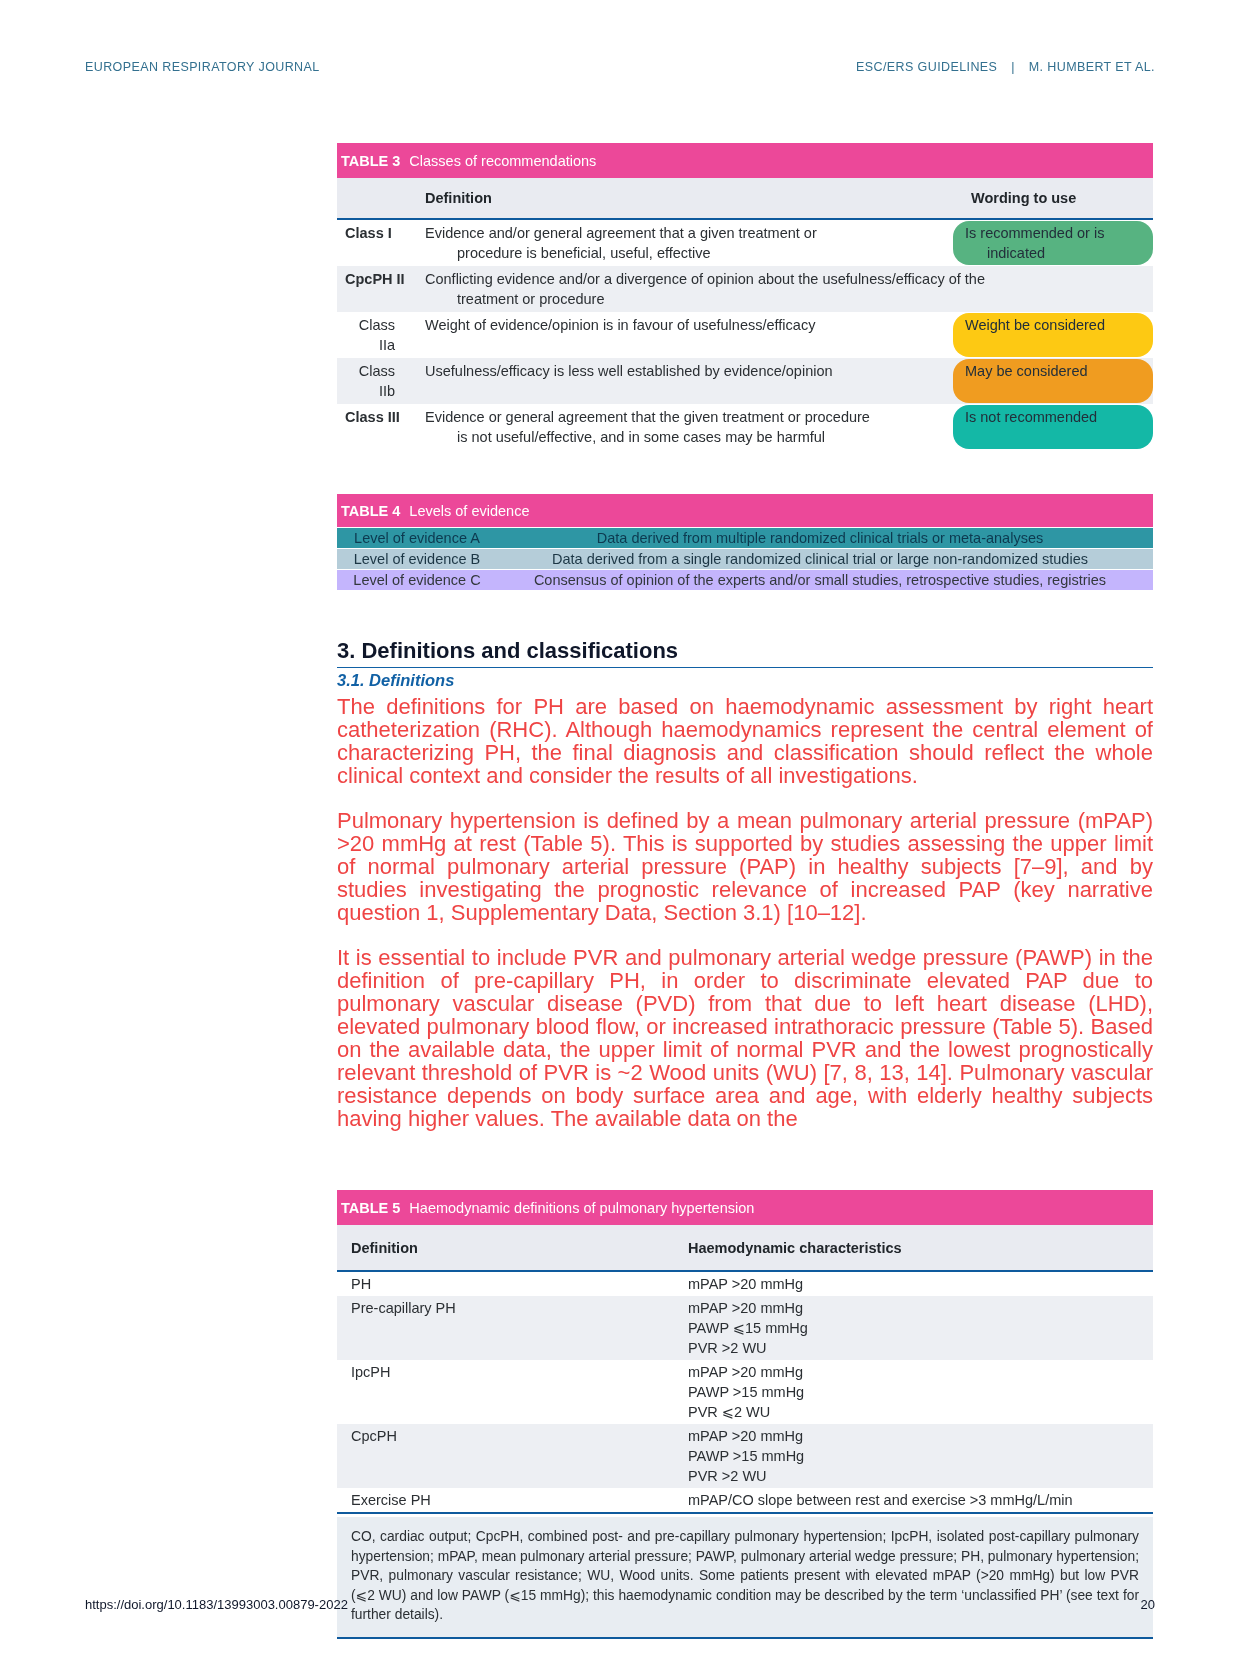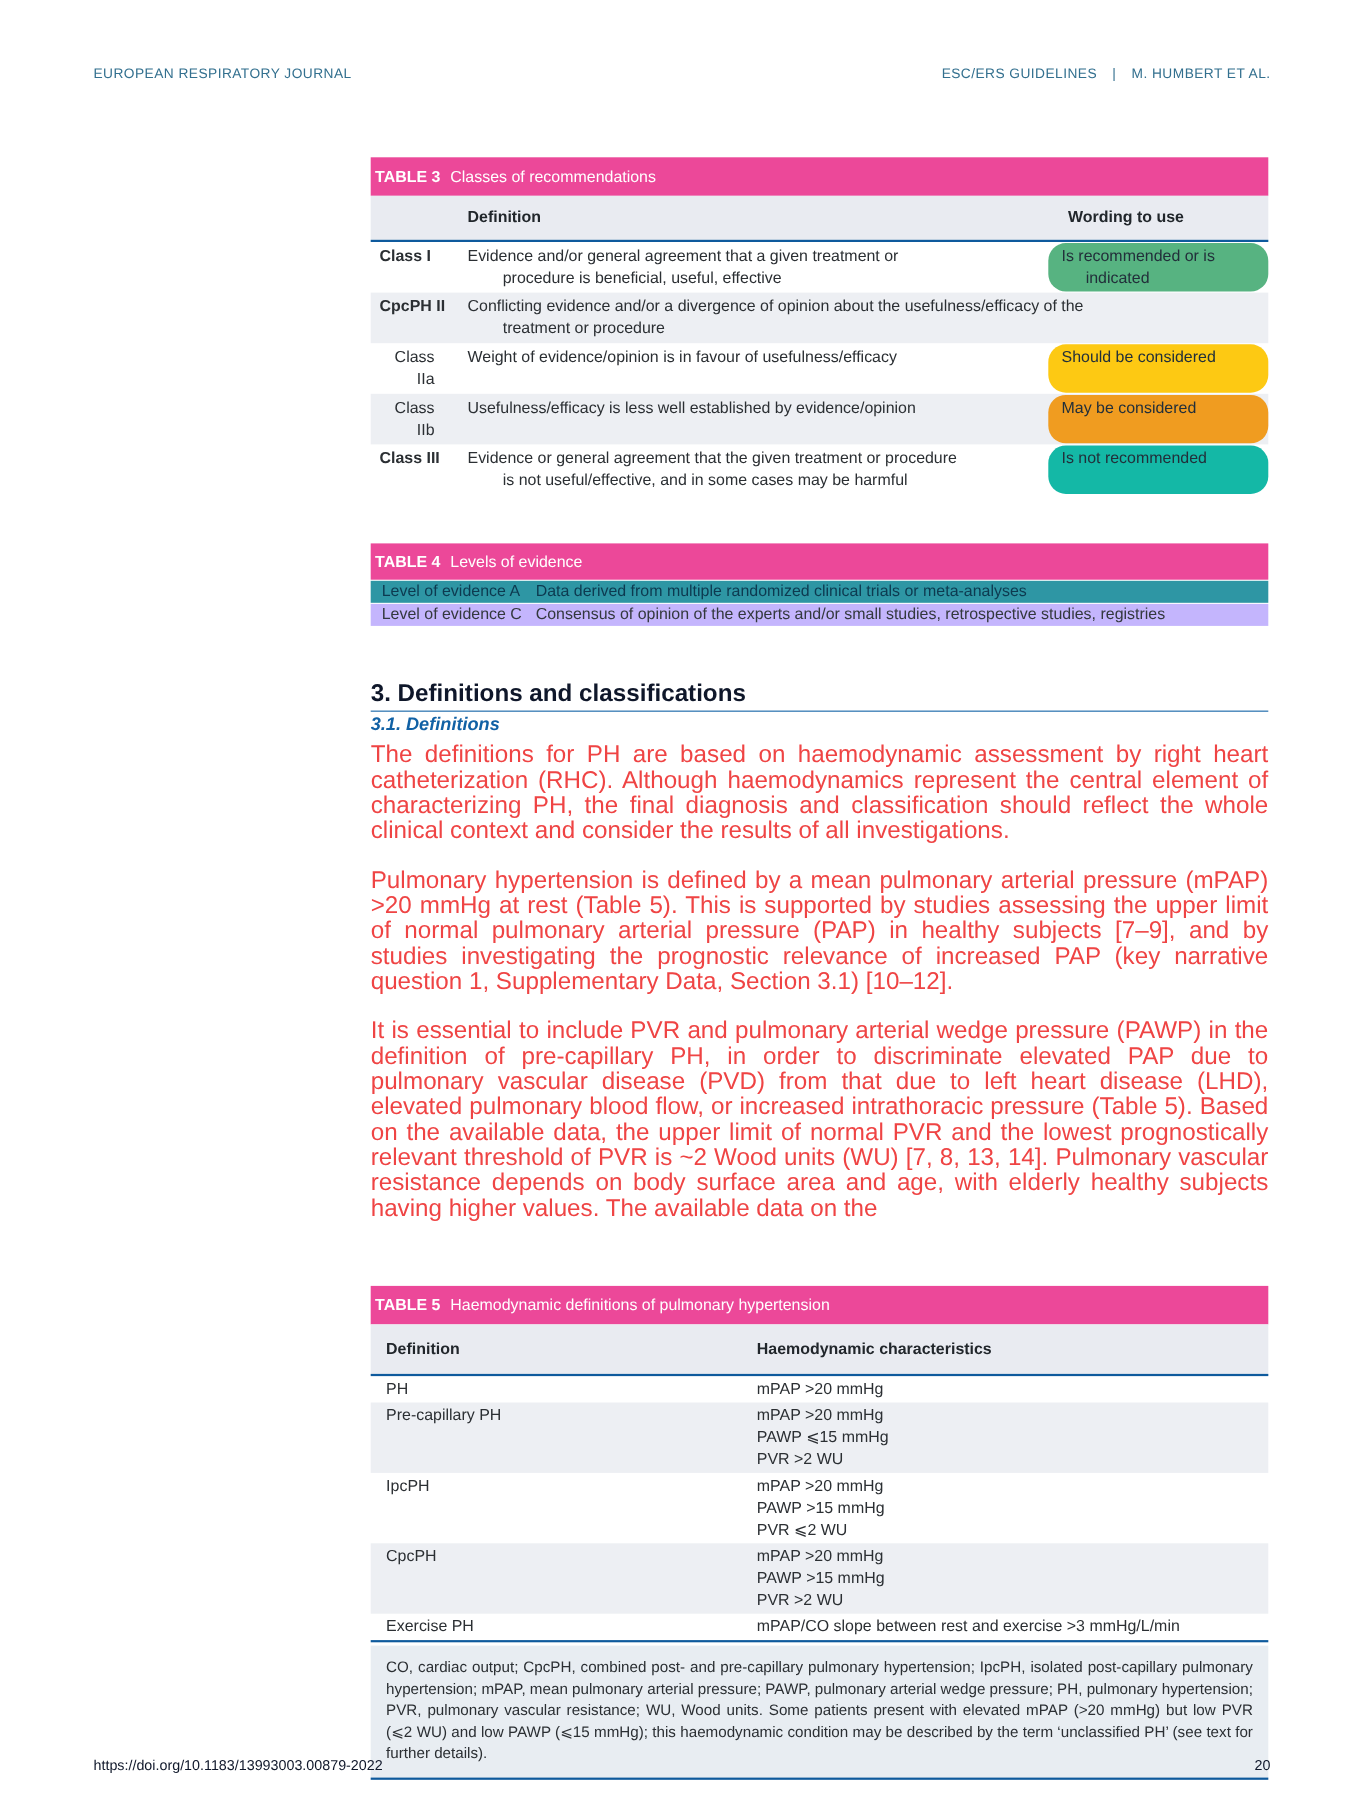--- a/index.html
+++ b/index.html
@@ -57,21 +57,21 @@
     color:#222f3a;
     border-radius:16px;
   }
   .t3-row .c3{padding:0;}
   
   .t4-row{
     display:grid;grid-template-columns:150px 1fr;
     font-size:14.5px;line-height:20px;height:20px;
     margin-bottom:1px;align-items:center;
   }
-  .t4-row{margin-top:1px;}
+  .t4-row{margin-top:1px;text-align:center;}
   .t4-row .c1{padding-left:10px;}
   .t4-rowA{color:#0d3a50;}
   .t4-rowB{color:#1c3645;}
   .t4-rowC{color:#33383d;}
   
   .sec-h{
     color:#0f172a;font-size:22px;font-weight:bold;
     border-bottom:1.5px solid #1161a5;padding-bottom:3px;margin:0 0 3px 0;
   }
   .sec-sub{
@@ -151,21 +151,21 @@
         <div class="c2 span2">
           <div>Conflicting evidence and/or a divergence of opinion about the usefulness/efficacy of the</div>
           <div class="cont">treatment or procedure</div>
         </div>
       </div>
 
       <div class="t3-grid t3-row">
         <div class="c1 sub">Class IIa</div>
         <div class="c2">Weight of evidence/opinion is in favour of usefulness/efficacy</div>
         <div class="c3">
-          <div class="wbox" style="background-color: rgb(253, 201, 19);">Should be considered</div>
+          <div class="wbox" style="background-color: rgb(253, 201, 19);">Weight be considered</div>
         </div>
       </div>
 
       <div class="t3-grid t3-row alt">
         <div class="c1 sub">Class IIb</div>
         <div class="c2">Usefulness/efficacy is less well established by evidence/opinion</div>
         <div class="c3">
           <div class="wbox" style="background-color: rgb(240, 156, 32);">May be considered</div>
         </div>
       </div>
@@ -186,20 +186,24 @@
 
     <section>
       <div class="tbl-titlebar" style="height:33px;">
         <span class="tbl-label">TABLE 4</span>
         <span class="tbl-title">Levels of evidence</span>
       </div>
       <div class="t4-row t4-rowA" style="background-color: rgb(46, 150, 164);">
         <div class="c1">Level of evidence A</div>
         <div class="c2">Data derived from multiple randomized clinical trials or meta-analyses</div>
       </div>
+      <div class="t4-row t4-rowB" style="background-color: rgb(181, 205, 217);">
+        <div class="c1">Level of evidence B</div>
+        <div class="c2">Data derived from a single randomized clinical trial or large non-randomized studies</div>
+      </div>
       <div class="t4-row t4-rowC" style="background-color: #c4b5fd;">
         <div class="c1">Level of evidence C</div>
         <div class="c2">Consensus of opinion of the experts and/or small studies, retrospective studies, registries</div>
       </div>
     </section>
 
     <div class="gap48"></div>
 
     <section>
       <h2 class="sec-h">3. Definitions and classifications</h2>

